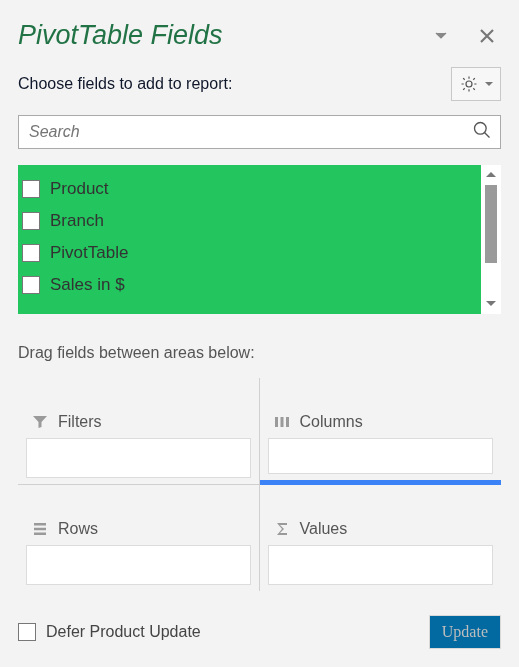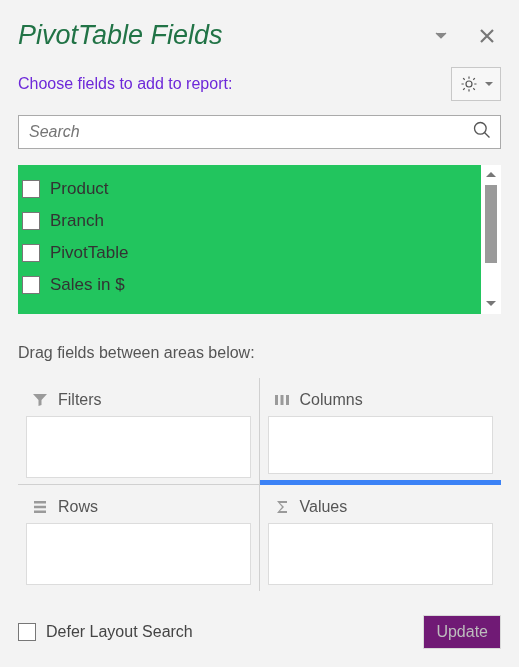--- a/index.html
+++ b/index.html
@@ -39,21 +39,21 @@
     align-items: center;
     justify-content: center;
     color: #666;
     margin-left: 18px;
     cursor: pointer;
   }
   .subhead {
     display: flex;
     align-items: center;
     font-size: 16px;
-    color: #6d28d9;
+    color: #0f172a;
     margin-bottom: 14px;
     gap: 36px;
   }
   .subhead .label { flex: 1; }
   .gear-box {
     display: flex;
     align-items: center;
     border: 1px solid #c8c8c8;
     background: #f7f7f7;
     height: 34px;
@@ -162,20 +162,21 @@
   .area:nth-child(1) { border-right: 1px solid #d0d0d0; border-bottom: 1px solid #d0d0d0; }
   .area:nth-child(2) { border-bottom: 5px solid #3b82f6; }
   .area:nth-child(3) { border-right: 1px solid #d0d0d0; }
   .area-head {
     display: flex;
     align-items: center;
     font-size: 16px;
     color: #555;
     height: 28px;
     padding-left: 4px;
+    margin-top: 22px;
   }
   .area-icon {
     width: 20px;
     color: #888;
     display: flex;
     align-items: center;
     justify-content: center;
     margin-right: 8px;
   }
   .area-box {
@@ -195,24 +196,24 @@
     align-items: center;
     font-size: 16px;
     color: #444;
     flex: 1;
     cursor: pointer;
   }
   .update-btn {
     height: 34px;
     padding: 0 12px;
     border: 1px solid #d9d9d9;
-    background: #701a75;
+    background: #0369a1;
     color: #bdbdbd;
     font-size: 16px;
-    font-family: Liberation Sans, sans-serif;
+    font-family: Liberation Serif, serif;
     cursor: not-allowed;
   }
 </style>
 </head>
 <body>
 
 <div class="pane">
 
   <div class="header">
     <div class="title">PivotTable Fields</div>
@@ -337,18 +338,18 @@
         </span>
         <span>Values</span>
       </div>
       <div class="area-box"></div>
     </div>
   </div>
 
   <div class="footer">
     <div class="defer">
       <span class="checkbox"></span>
-      <span>Defer Layout Search</span>
+      <span>Defer Product Update</span>
     </div>
     <button class="update-btn" disabled="">Update</button>
   </div>
 
 </div>
 
 </body></html>

